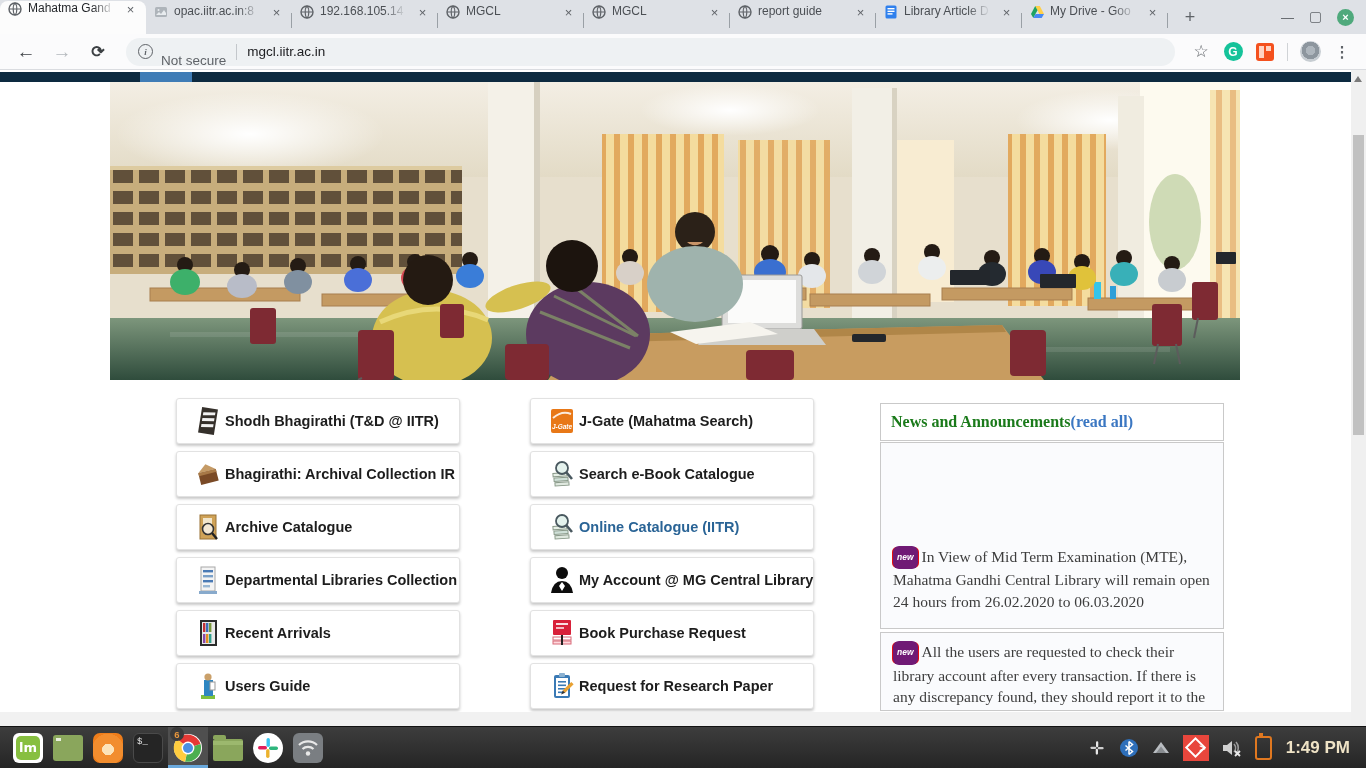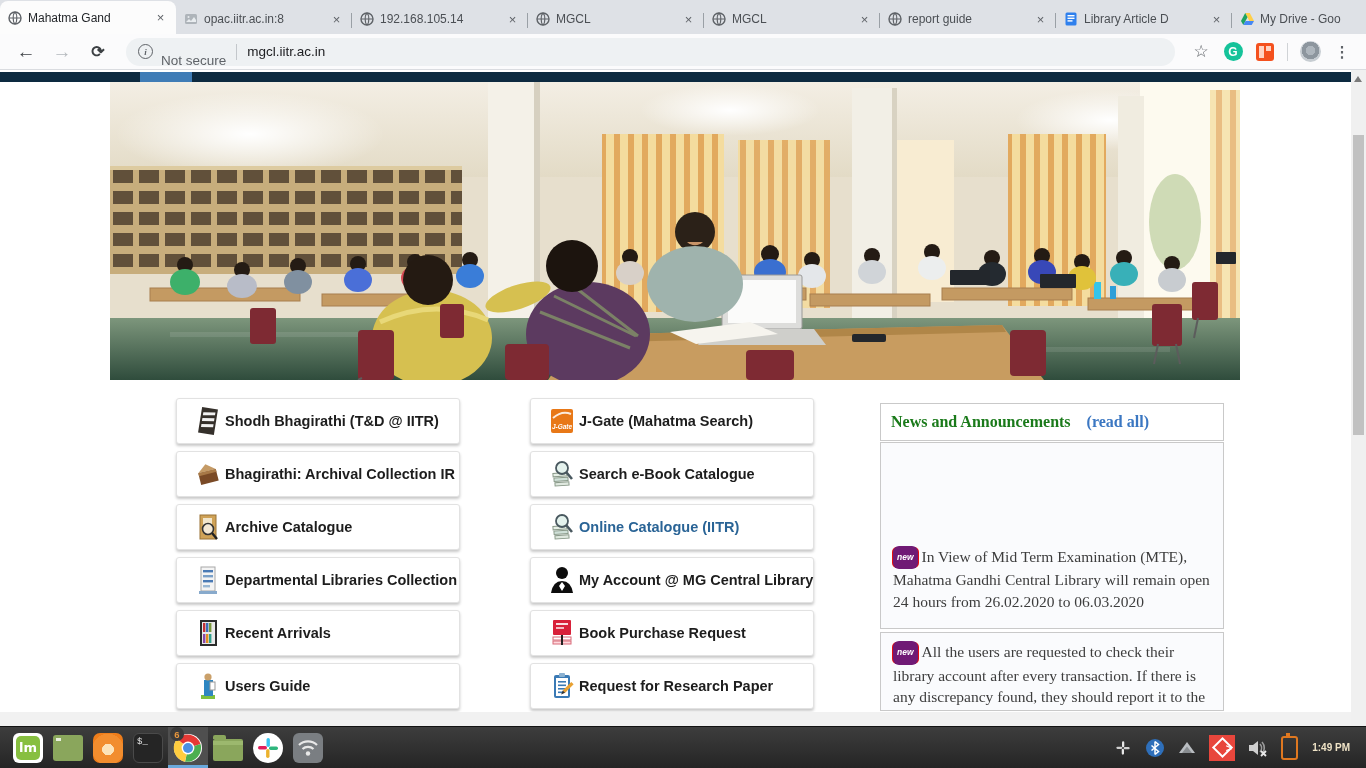--- a/index.html
+++ b/index.html
@@ -2,21 +2,21 @@
 <html style="--news-title-green: #1a7a1a; --read-all-blue: #3b77c2; --opac-link-blue: #2a6496; --nav-bar-navy: #0d2a40; --nav-highlight-blue: #3f7cb6;"><head>
 <meta charset="utf-8">
 <style>
   html,body{margin:0;padding:0}
   body{width:1366px;height:768px;position:relative;overflow:hidden;background:#fff;
        font-family:"Liberation Sans",sans-serif;-webkit-font-smoothing:antialiased}
 
   
   .tabbar{position:absolute;top:0;left:0;width:1366px;height:34px;background:#dee1e6;
           display:flex;align-items:flex-end;box-sizing:border-box}
-  .tab{width:176px;height:30px;display:flex;align-items:center;padding:8px 7px;box-sizing:border-box;
+  .tab{width:146px;height:30px;display:flex;align-items:flex-start;padding:0 7px;box-sizing:border-box;
        position:relative;color:#4b4f54;font-size:12px;cursor:pointer;flex:none}
   .tab.active{background:#fcfcfc;border-radius:8px 8px 0 0;height:33px;color:#1f2226}
   .tab:not(.active)::after{content:'';position:absolute;right:0;top:9px;height:15px;width:1px;background:#9aa0a6}
   .tab.active::after{display:none}
   .tab-title{flex:1;overflow:hidden;white-space:nowrap;margin:0 5px;
              -webkit-mask-image:linear-gradient(90deg,#000 72%,transparent 97%);
              mask-image:linear-gradient(90deg,#000 72%,transparent 97%)}
   .tab-close{width:17px;height:17px;border-radius:50%;display:flex;align-items:center;justify-content:center;
              color:#5f6368;font-size:13px;flex:none;line-height:1}
   .favicon{width:16px;height:16px;flex:none;display:flex;align-items:center;justify-content:center}
@@ -67,21 +67,21 @@
         padding-left:18px;box-sizing:border-box;cursor:pointer}
   .qlabel{font-weight:bold;font-size:14.5px;color:#1d1d1d;white-space:nowrap}
   .qbtn.opac .qlabel{color:var(--opac-link-blue,#2a6496)}
   .qicon{flex:none;width:26px;height:30px}
 
   
   .news-header{position:absolute;left:880px;top:403px;width:344px;height:38px;border:1px solid #c9c9c9;
                background:#fff;display:flex;align-items:center;padding:14px 10px;box-sizing:border-box;
                font-family:"Liberation Serif",serif;font-weight:bold;font-size:16px}
   .news-title{color:var(--news-title-green,#1a7a1a)}
-  .read-all{color:var(--read-all-blue,#3b77c2);margin-left:16px;cursor:pointer}
+  .read-all{color:var(--read-all-blue,#3b77c2);cursor:pointer}
   .news-box{position:absolute;left:880px;width:344px;border:1px solid #c9c9c9;background:#fafbfd;
             box-sizing:border-box;font-family:"Liberation Serif",serif;font-size:15.5px;color:#3d3d3d;
             line-height:21.5px;padding:8px 12px}
   #news-box-1{top:442px;height:187px;display:flex;flex-direction:column;justify-content:flex-end;padding-bottom:16px}
   #news-box-2{top:632px;height:79px;overflow:hidden}
   .news-box p{margin:0}
   .new-badge{display:inline-block;background:#701a75;color:#fff;font-family:"Liberation Sans",sans-serif;
              font-size:8.5px;font-weight:bold;font-style:italic;padding:1px 4px;border-radius:6px;
              margin-right:4px;vertical-align:2px;box-shadow:-2px 0 0 -1px #e60e0e,2px 0 0 -1px #e60e0e}
 
@@ -95,21 +95,21 @@
 
   
   .taskbar{position:absolute;top:726px;left:0;width:1366px;height:42px;
            background:linear-gradient(#3d3d3d,#252525);border-top:1px solid #121212;
            display:flex;align-items:center;box-sizing:border-box;padding:0 8px}
   .tb-item{width:40px;height:41px;display:flex;align-items:center;justify-content:center;
            position:relative;cursor:pointer;flex:none}
   .tb-item.active{background:#4f4f4f;box-shadow:inset 0 -3px 0 #6aa9dc}
   .tray{margin-left:auto;display:flex;align-items:center;gap:12px;padding-right:4px}
   .tray-ic{display:flex;align-items:center;justify-content:center;cursor:pointer}
-  .clock{font-size:10px;font-weight:bold;color:#efe3c6;margin:0 4px 0 2px;white-space:nowrap}
+  .clock{font-size:17px;font-weight:bold;color:#efe3c6;margin:0 4px 0 2px;white-space:nowrap}
 
   
   .mint-sq{width:30px;height:30px;background:#fff;border-radius:6px;display:flex;align-items:center;justify-content:center}
   .mint-in{width:24px;height:24px;background:#87bf40;border-radius:5px;color:#fff;font-weight:bold;
            font-size:13px;display:flex;align-items:center;justify-content:center;font-family:"DejaVu Sans",sans-serif}
   .green-win{width:30px;height:26px;background:#8aa65c;border-radius:3px;position:relative}
   .green-win::before{content:'';position:absolute;left:3px;top:3px;width:5px;height:3px;background:#e8eede}
   .ffx{width:30px;height:30px;border-radius:7px;background:radial-gradient(circle at 50% 55%,#fde3b8 0 26%,#f28d2e 27% 70%,#ef7d1a 71%)}
   .term{width:30px;height:30px;border-radius:6px;background:#252525;border:1px solid #4a4a4a;color:#e8e8e8;
         font-family:"Liberation Mono",monospace;font-size:9px;display:flex;padding:3px;box-sizing:border-box}

